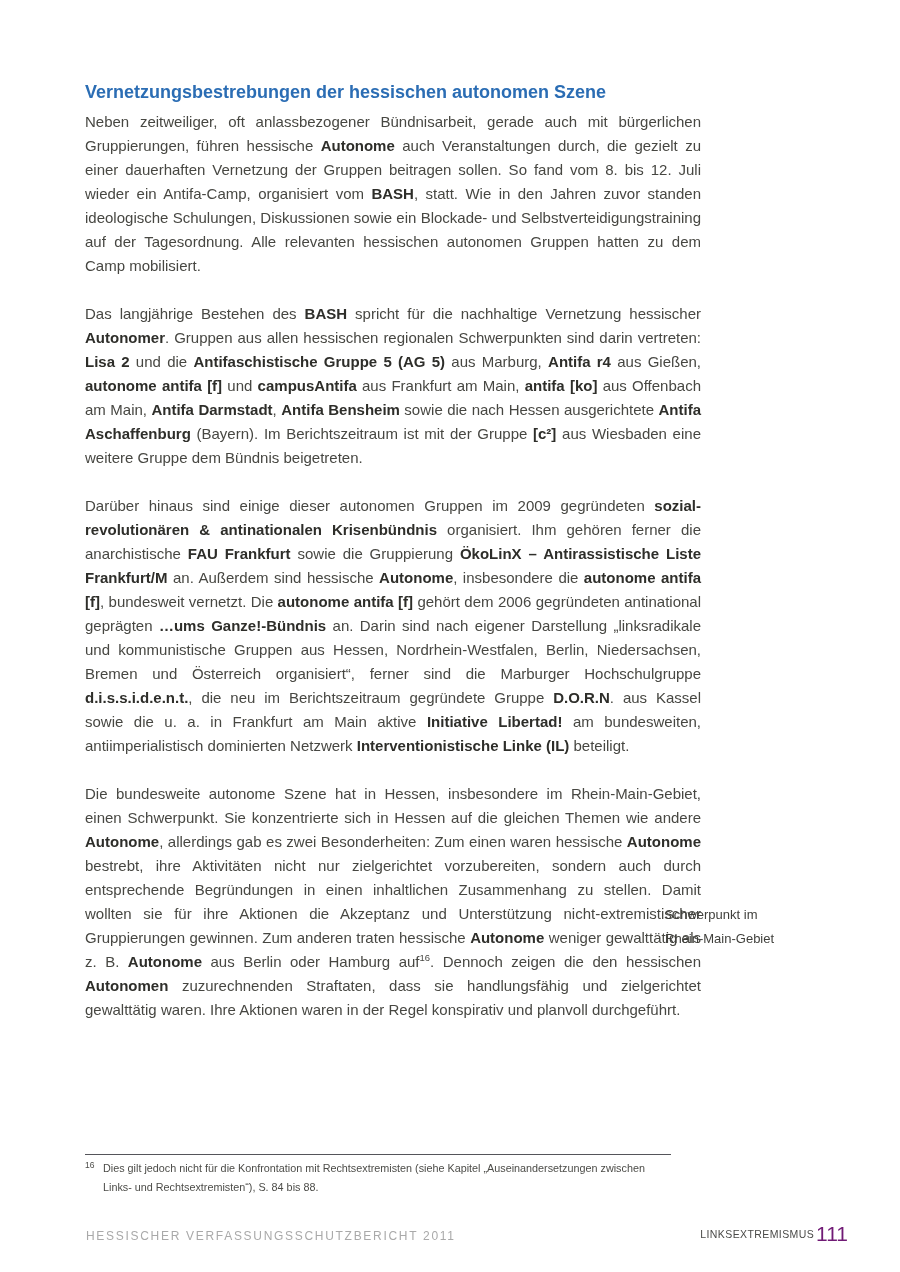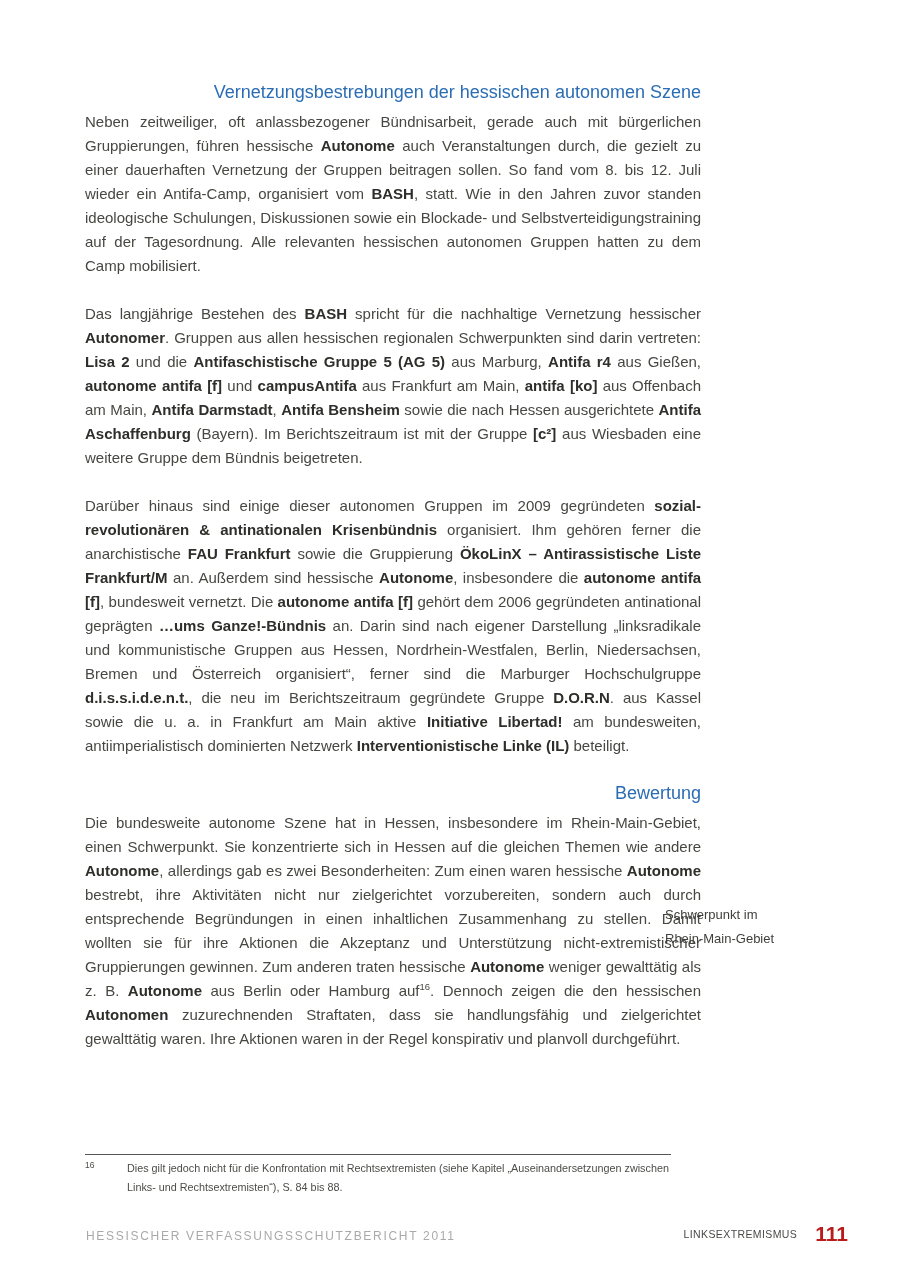--- a/index.html
+++ b/index.html
@@ -11,24 +11,23 @@
     overflow: hidden;
   }
   .doc-column {
     position: absolute;
     left: 85px; top: 81px;
     width: 616px;
   }
   .section-heading {
     font-size: 18px;
     line-height: 23px;
-    font-weight: normal;
+    font-weight: bold;
     color: #2b6db4;
     margin: 0 0 6px 0;
-    text-align: right;
   }
   .section + .section .section-heading { margin-top: 23px; }
   .body-para {
     font-size: 15px;
     line-height: 24px;
     margin: 0 0 24px 0;
     text-align: justify;
     color: #474742;
     hyphens: manual;
   }
@@ -55,21 +54,20 @@
     flex: 0 0 18px;
     font-size: 8.5px;
     color: #4c4c48;
     padding-top: 1px;
   }
   .footnote-text {
     flex: 1;
     font-size: 10.8px;
     line-height: 19px;
     color: #4c4c48;
-    margin-left: 24px;
   }
   .footer-left {
     position: absolute;
     left: 86px; top: 1229px;
     font-size: 12px;
     letter-spacing: 1.7px;
     color: #a9a9a9;
   }
   .footer-right {
     position: absolute;
@@ -77,37 +75,36 @@
     display: flex;
     align-items: center;
   }
   .footer-section-label {
     font-size: 10.5px;
     letter-spacing: 0.4px;
     color: #4a4a48;
   }
   .footer-page-number {
     font-size: 21px;
-    font-weight: bold;
-    color: #b91c1c;
-    margin-left: 18px;
+    font-weight: normal;
+    color: #701a75;
+    margin-left: 2px;
   }
 </style>
 </head>
 <body>
 
 <main class="doc-column" id="doc-column">
     <section class="section">
       <h2 class="section-heading">Vernetzungsbestrebungen der hessischen autonomen Szene</h2>
       <p class="body-para"><span>Neben zeitweiliger, oft anlassbezogener Bündnisarbeit, gerade auch mit bürgerlichen Gruppierungen, führen hessische </span><b>Autonome</b><span> auch Veranstaltungen durch, die gezielt zu einer dauerhaften Vernetzung der Gruppen beitragen sollen. So fand vom 8. bis 12. Juli wieder ein Antifa-Camp, organisiert vom </span><b>BASH</b><span>, statt. Wie in den Jahren zuvor stan­den ideologische Schulungen, Diskussionen sowie ein Blockade- und Selbstverteidi­gungstraining auf der Tagesordnung. Alle relevanten hessischen autonomen Gruppen hatten zu dem Camp mobilisiert.</span></p>
       <p class="body-para"><span>Das langjährige Bestehen des </span><b>BASH</b><span> spricht für die nachhaltige Vernetzung hessischer </span><b>Autonomer</b><span>. Gruppen aus allen hessischen regionalen Schwerpunkten sind darin ver­treten: </span><b>Lisa 2</b><span> und die </span><b>Antifaschistische Gruppe 5 (AG 5)</b><span> aus Marburg, </span><b>Antifa r4</b><span> aus Gießen, </span><b>autonome antifa [f]</b><span> und </span><b>campusAntifa</b><span> aus Frankfurt am Main, </span><b>antifa [ko]</b><span> aus Offenbach am Main, </span><b>Antifa Darmstadt</b><span>, </span><b>Antifa Bensheim</b><span> sowie die nach Hessen aus­gerichtete </span><b>Antifa Aschaffenburg</b><span> (Bayern). Im Berichtszeitraum ist mit der Gruppe </span><b>[c²]</b><span> aus Wiesbaden eine weitere Gruppe dem Bündnis beigetreten.</span></p>
       <p class="body-para"><span>Darüber hinaus sind einige dieser autonomen Gruppen im 2009 gegründeten </span><b>sozial­revolutionären &amp; antinationalen Krisenbündnis</b><span> organisiert. Ihm gehören ferner die anarchistische </span><b>FAU Frankfurt</b><span> sowie die Gruppierung </span><b>ÖkoLinX – Antirassistische Liste Frankfurt/M</b><span> an. Außerdem sind hessische </span><b>Autonome</b><span>, insbesondere die </span><b>autonome antifa [f]</b><span>, bundesweit vernetzt. Die </span><b>autonome antifa [f]</b><span> gehört dem 2006 gegründeten antinational geprägten </span><b>…ums Ganze!-Bündnis</b><span> an. Darin sind nach eigener Darstellung „linksradikale und kommunistische Gruppen aus Hessen, Nordrhein-Westfalen, Berlin, Niedersachsen, Bremen und Österreich organisiert“, ferner sind die Marburger Hochschulgruppe </span><b>d.i.s.s.i.d.e.n.t.</b><span>, die neu im Berichtszeitraum gegründete Gruppe </span><b>D.O.R.N</b><span>. aus Kassel sowie die u. a. in Frankfurt am Main aktive </span><b>Initiative Libertad!</b><span> am bundesweiten, antiimperialistisch dominierten Netzwerk </span><b>Interventionistische Linke (IL)</b><span> beteiligt.</span></p>
     </section>
     <section class="section">
-      <h2 class="section-heading">Bewertung</h2>
       <p class="body-para"><span>Die bundesweite autonome Szene hat in Hessen, insbesondere im Rhein-Main-Gebiet, einen Schwerpunkt. Sie konzentrierte sich in Hessen auf die gleichen Themen wie andere </span><b>Autonome</b><span>, allerdings gab es zwei Besonderheiten: Zum einen waren hessische </span><b>Autonome</b><span> bestrebt, ihre Aktivitäten nicht nur zielgerichtet vorzubereiten, sondern auch durch entsprechende Begründungen in einen inhaltlichen Zusammenhang zu stellen. Damit wollten sie für ihre Aktionen die Akzeptanz und Unterstützung nicht-extremistischer Gruppierungen gewinnen. Zum anderen traten hessische </span><b>Autonome</b><span> weniger gewalttätig als z. B. </span><b>Autonome</b><span> aus Berlin oder Hamburg auf</span><sup>16</sup><span>. Dennoch zeigen die den hessischen </span><b>Autonomen</b><span> zuzurechnenden Straftaten, dass sie handlungsfähig und zielgerichtet gewalttätig waren. Ihre Aktionen waren in der Regel konspirativ und planvoll durchgeführt.</span></p>
     </section>
   </main>
 
 <aside class="margin-note">Schwerpunkt im
 Rhein-Main-Gebiet</aside>
 
 <div class="footnote-block">
   <div class="footnote-row">
     <span class="footnote-marker">16</span>

